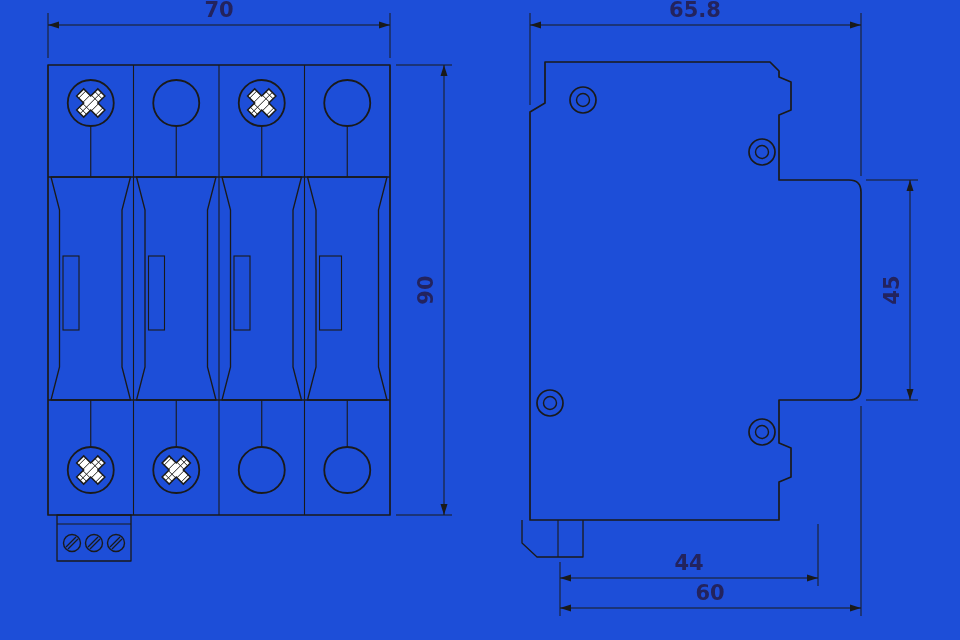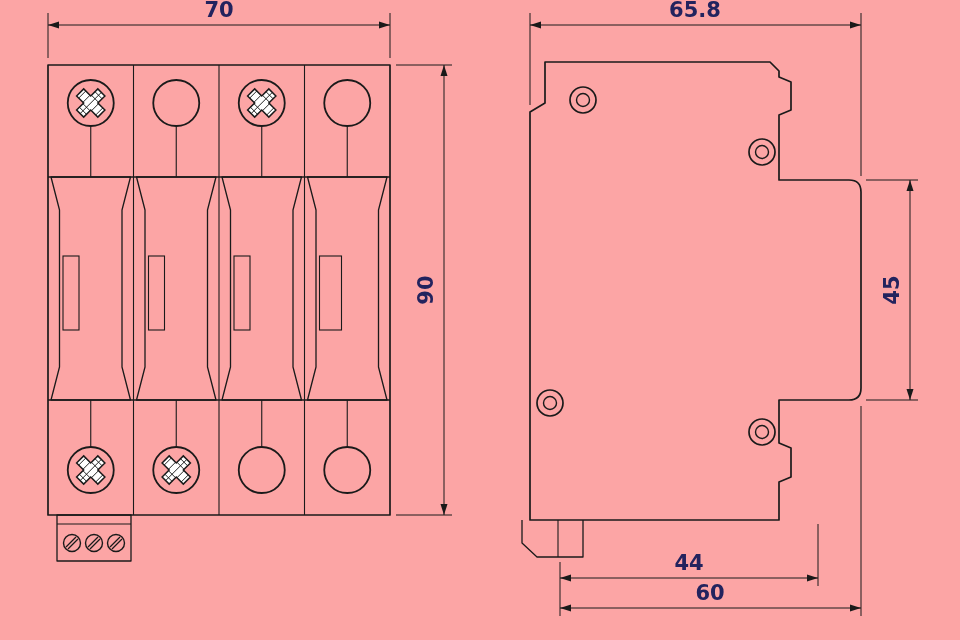--- a/index.html
+++ b/index.html
@@ -1,16 +1,16 @@
 <!DOCTYPE html>
 <html><head>
 <meta charset="utf-8">
 <style>
   html,body{margin:0;padding:0;background:#ffffff;}
-  .page{width:960px;height:640px;background:#fca5a5;position:relative;overflow:hidden;
+  .page{width:960px;height:640px;background:#1d4ed8;position:relative;overflow:hidden;
         font-family:"DejaVu Sans","Liberation Sans",sans-serif;}
   svg{display:block;}
   .outline{fill:none;stroke:#1a1a1a;stroke-width:1.7;stroke-linejoin:round;}
   .detail{fill:none;stroke:#1a1a1a;stroke-width:1.3;stroke-linejoin:round;}
   .thin{fill:none;stroke:#1a1a1a;stroke-width:1.1;}
   .dimline{fill:none;stroke:#1a1a1a;stroke-width:1;}
   .extline{fill:none;stroke:#1a1a1a;stroke-width:1;}
   .arrow{fill:#1a1a1a;stroke:none;}
   .dimtext{fill:#23235e;font-weight:bold;font-size:21px;
            font-family:"DejaVu Sans","Liberation Sans",sans-serif;}

